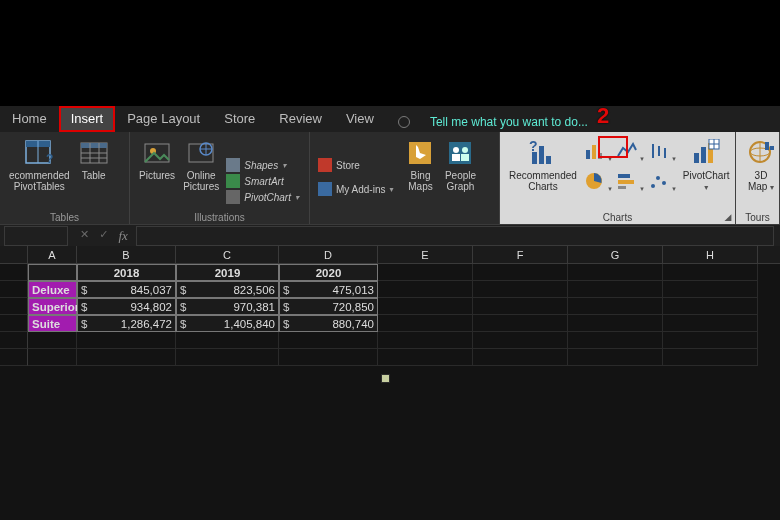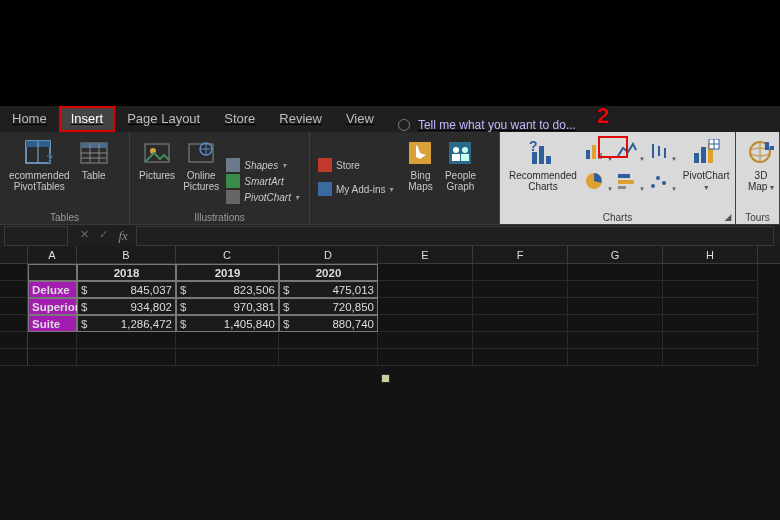--- a/index.html
+++ b/index.html
@@ -2,28 +2,28 @@
 <html><head>
 <meta charset="utf-8">
 <style>
   * { box-sizing: border-box; margin: 0; padding: 0; font-family: "Segoe UI", Arial, sans-serif; }
   body { width: 780px; height: 520px; background: #000; overflow: hidden; }
   .canvas { position: relative; width: 780px; height: 520px; background: #000; }
 
   
   .tabs-row {
     position: absolute; left: 0; top: 106px; width: 780px; height: 26px;
-    background: #1f1f1f; display: flex; align-items: flex-end; text-decoration: underline;
+    background: #1f1f1f; display: flex; align-items: flex-start;
   }
   .tab {
     color: #bdbdbd; font-size: 13px; padding: 4px 12px 4px 12px; line-height: 18px;
     display: flex; align-items: center; cursor: default;
   }
   .tab.active { background: #444; color: #fff; border: 2px solid #d00; padding: 2px 10px; }
-  .tell-me { flex: 1; display: flex; align-items: center; gap: 8px; color: #c4b5fd; font-size: 12px; padding-left: 12px; }
+  .tell-me { flex: 1; display: flex; align-items: center; gap: 20px; color: #5eead4; font-size: 12px; padding-left: 12px; margin-top: 9px; }
   .bulb { width: 12px; height: 12px; border: 1.5px solid #7a7a7a; border-radius: 50%; }
 
   
   .ribbon {
     position: absolute; left: 0; top: 132px; width: 780px; height: 92px;
     background: #2b2b2b; display: flex; align-items: stretch;
   }
   .group {
     border-right: 1px solid #404040; position: relative; padding: 4px 6px 14px 6px;
     display: flex; flex-direction: column;

